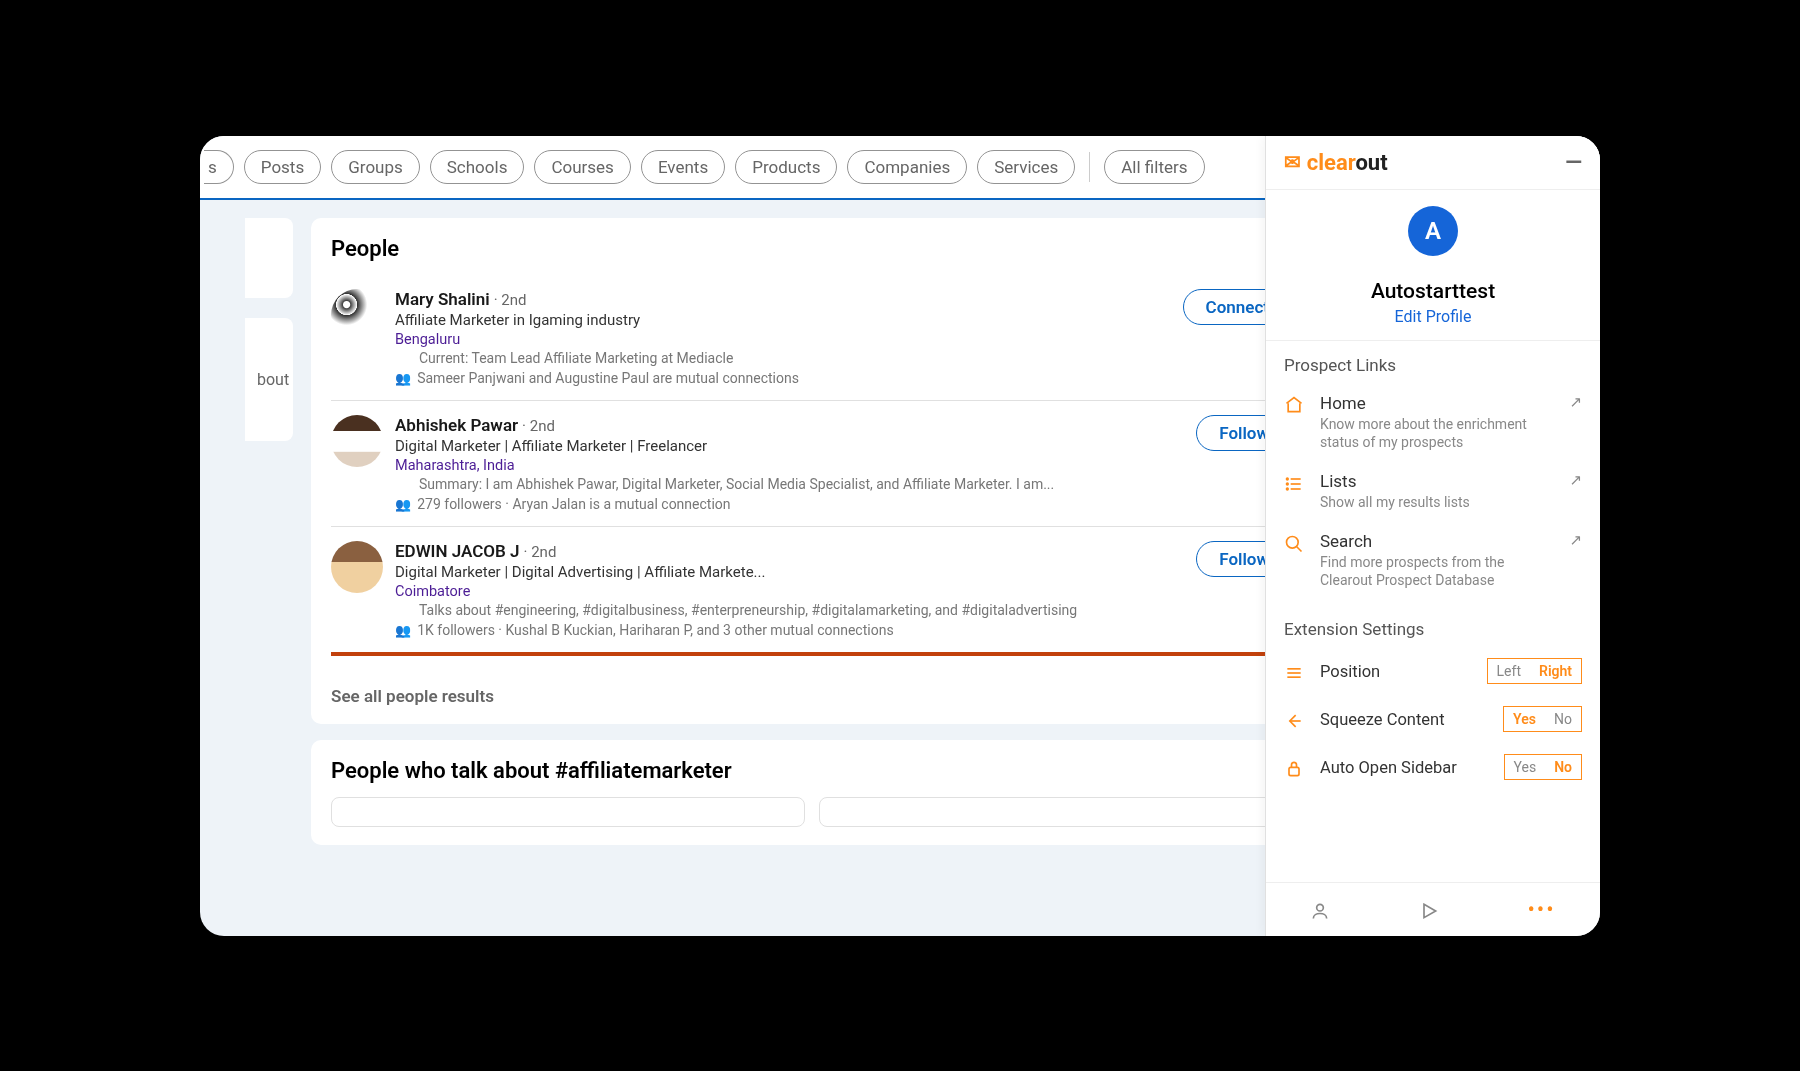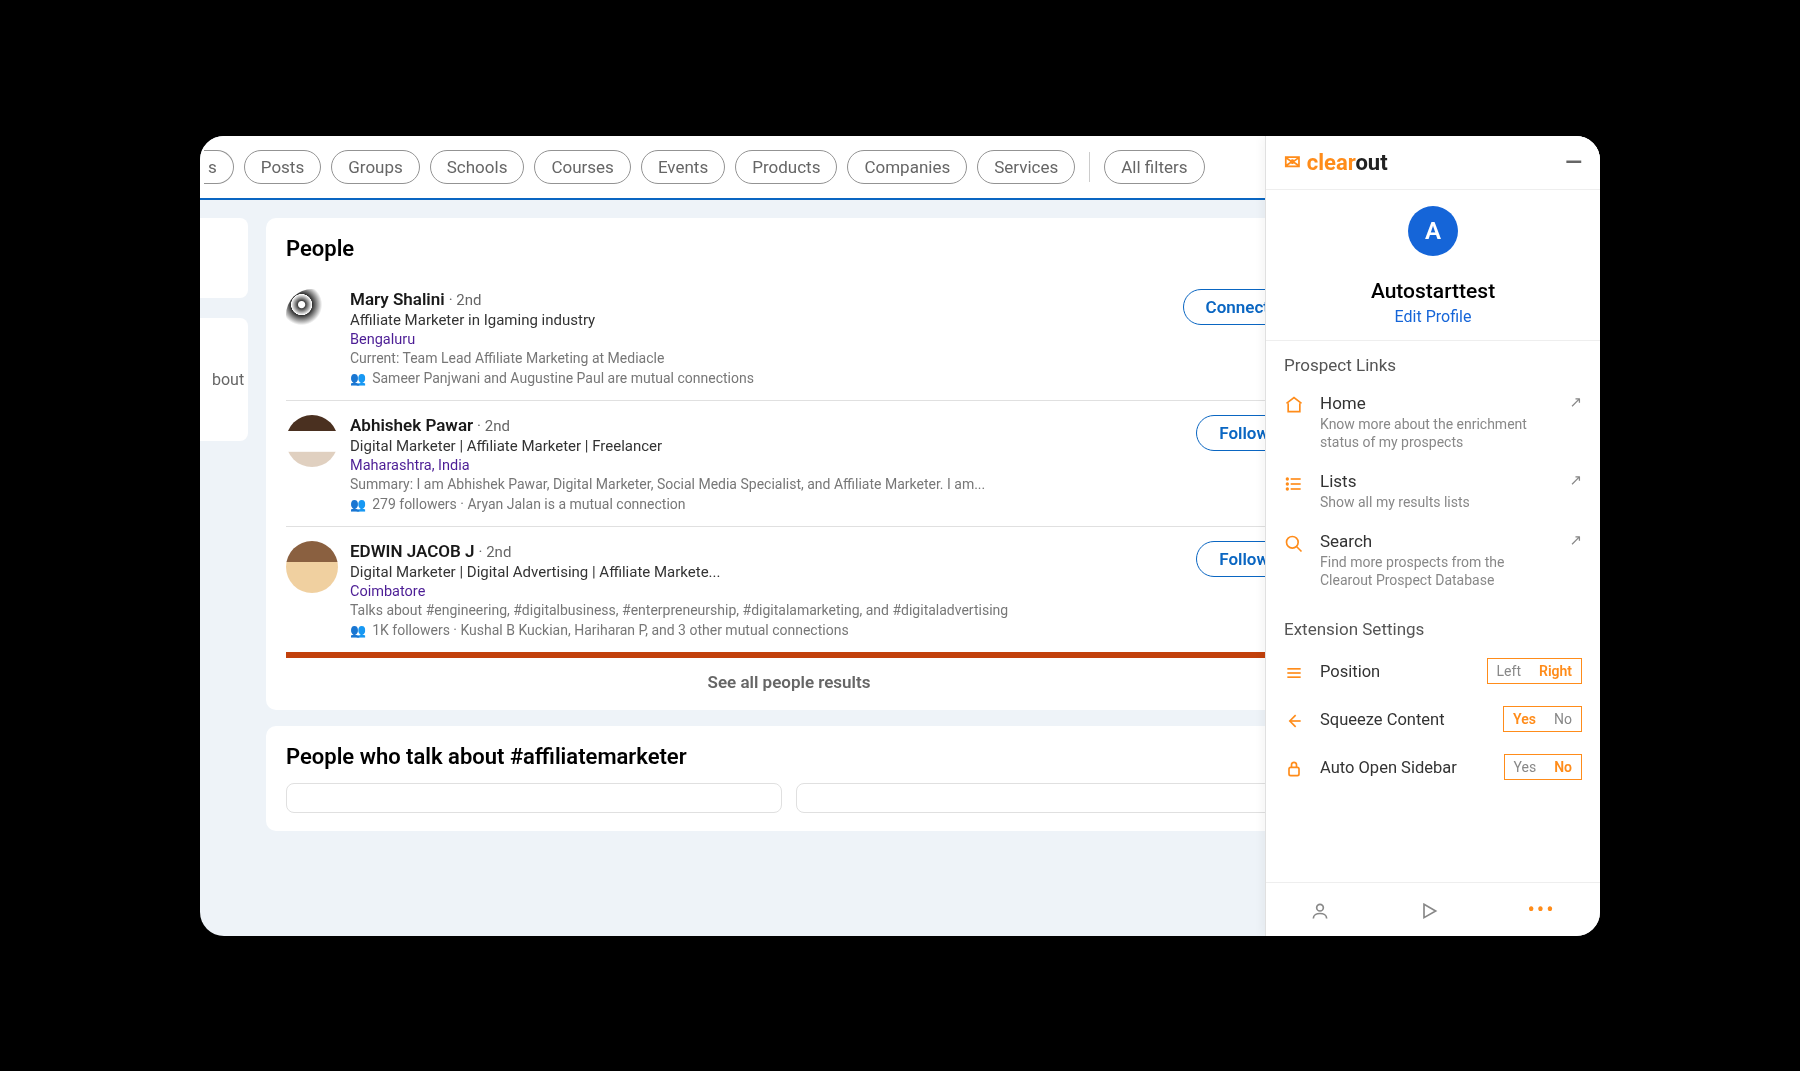--- a/index.html
+++ b/index.html
@@ -3,43 +3,43 @@
 <meta charset="utf-8">
 <style>
 * { margin: 0; padding: 0; box-sizing: border-box; font-family: -apple-system, BlinkMacSystemFont, "Segoe UI", Roboto, sans-serif; }
 body { background: #000; display: flex; align-items: center; justify-content: center; min-height: 100vh; }
 .frame { width: 1400px; height: 800px; background: #eef3f8; border-radius: 24px; overflow: hidden; position: relative; box-shadow: 0 8px 40px rgba(0,0,0,0.4); }
 .filter-bar { background: #fff; padding: 14px 4px; display: flex; gap: 10px; border-bottom: 2px solid #0a66c2; align-items: center; overflow: hidden; }
 .filter-pill { border: 1px solid #939393; border-radius: 20px; padding: 6px 16px; font-size: 17px; color: #666; white-space: nowrap; cursor: pointer; background: #fff; }
 .filter-pill.cut { border-left: none; border-radius: 0 20px 20px 0; padding-left: 4px; }
 .divider-v { width: 1px; height: 30px; background: #ccc; margin: 0 4px; }
 .main-layout { display: flex; padding: 18px 0 0 0; gap: 18px; height: calc(100% - 62px); }
-.left-stub { width: 48px; }
+.left-stub { width: 48px; margin-left: 45px; }
 .stub-card { background: #fff; border-radius: 0 8px 8px 0; padding: 12px; margin-bottom: 20px; }
 .stub-text { color: #666; font-size: 16px; padding: 40px 4px 40px 0; }
 .center-col { flex: 1; display: flex; flex-direction: column; gap: 16px; min-width: 0; }
 .card { background: #fff; border-radius: 10px; padding: 18px 20px; }
 .card-title { font-size: 22px; font-weight: 600; margin-bottom: 14px; }
 .person-row { display: flex; gap: 12px; padding: 14px 0; border-top: 1px solid #e0e0e0; }
 .person-row:first-of-type { border-top: none; }
 .avatar { width: 52px; height: 52px; border-radius: 50%; background: #ccc; flex-shrink: 0; background-size: cover; }
 .avatar.a1 { background: radial-gradient(circle at 30% 30%, #fff 6%, #444 8%, #fff 20%, #333 21%, #fff 40%); }
 .avatar.a2 { background: linear-gradient(#4a3020 30%, #fff 31%, #fff 70%, #e0d0c0 71%); }
 .avatar.a3 { background: linear-gradient(#8a6040 40%, #f0d0a0 41%); }
 .person-info { flex: 1; min-width: 0; }
 .p-name { font-size: 17px; font-weight: 600; color: #191919; display: inline; }
 .p-degree { color: #666; font-size: 15px; }
 .p-headline { font-size: 15px; color: #333; margin-top: 2px; }
 .p-location { font-size: 14.5px; color: #4c1d95; margin: 2px 0; }
-.p-meta { font-size: 14px; color: #777; margin-top: 2px; }
+.p-meta { font-size: 14px; color: #777; margin-top: 2px; margin-left: 24px; }
 .p-mutual { font-size: 14px; color: #777; margin-top: 4px; display: flex; gap: 6px; }
 .mutual-icon::before { content: "👥"; font-size: 13px; }
 .p-action-col { display: flex; align-items: flex-start; }
 .btn-outline { border: 1.5px solid #0a66c2; color: #0a66c2; background: #fff; border-radius: 20px; padding: 7px 22px; font-size: 17px; font-weight: 600; cursor: pointer; }
-.see-all { text-align: center; padding-top: 14px; border-top: 6px solid #c2410c; color: #666; font-size: 17px; font-weight: 600; cursor: pointer; }
+.see-all { text-align: left; padding-top: 30px; border-top: 4px solid #c2410c; color: #666; font-size: 17px; font-weight: 600; cursor: pointer; }
 .right-col { width: 270px; flex-shrink: 0; min-width: 0; }
 .promo-card { background: #fff; border-radius: 10px; padding: 16px; text-align: center; }
 .promo-text { color: #555; font-size: 15px; margin-bottom: 10px; }
 .promo-imgs { display: flex; gap: 18px; justify-content: center; margin: 14px 0; }
 .promo-avatar { width: 68px; height: 68px; border-radius: 50%; background: radial-gradient(circle at 40% 35%, #e0b090 25%, #5a3020 26%, #3a2010 60%); }
 .promo-li { width: 68px; height: 68px; border-radius: 8px; background: #b08d57; display: flex; align-items: center; justify-content: center; color: #fff; font-size: 40px; font-weight: 700; }
 .promo-sub { font-size: 15.5px; color: #444; margin: 10px 0 14px; line-height: 1.4; }
 .ext-panel { position: absolute; right: 0; top: 0; bottom: 0; width: 335px; background: #fff; border-left: 1px solid #e0e0e0; display: flex; flex-direction: column; box-shadow: -2px 0 10px rgba(0,0,0,0.05); }
 .ext-header { display: flex; align-items: center; justify-content: space-between; padding: 14px 18px; border-bottom: 1px solid #eee; }
 .ext-logo { display: flex; align-items: center; gap: 6px; font-size: 22px; font-weight: 700; }

